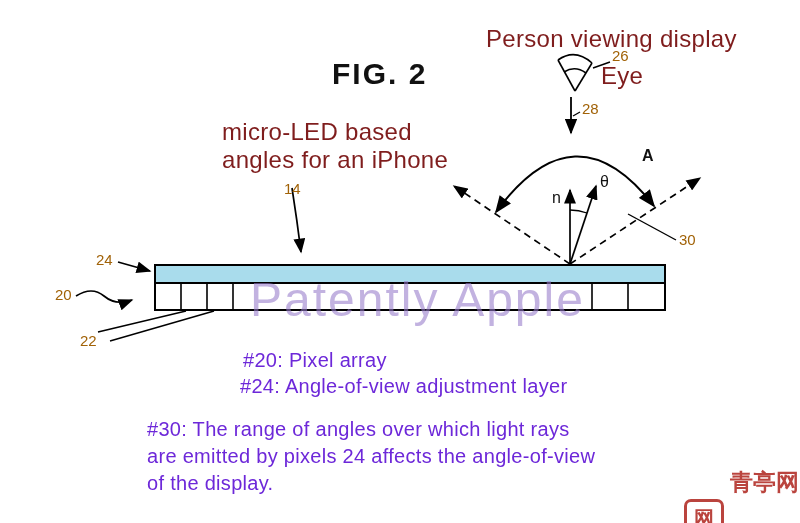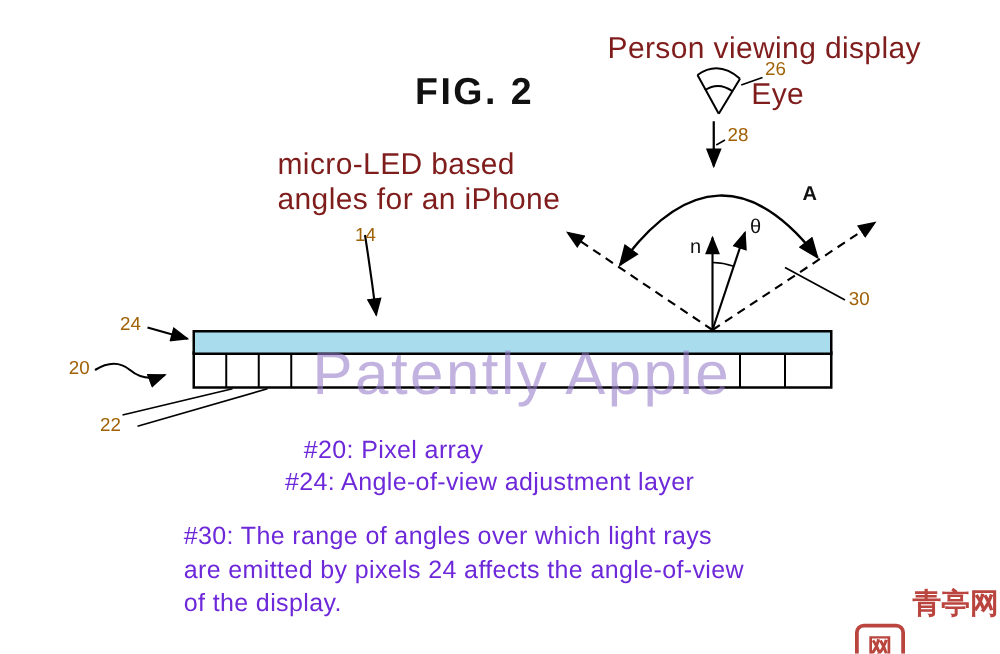--- a/index.html
+++ b/index.html
@@ -106,21 +106,21 @@
   <div class="abs refnum" style="left:80px;top:332px;">22</div>
   <div class="abs refnum" style="left:679px;top:231px;">30</div>
 
   <div class="abs sym" style="left:552px;top:189px;">n</div>
   <div class="abs sym" style="left:600px;top:173px;">θ</div>
   <div class="abs sym sym-bold" style="left:642px;top:147px;">A</div>
 
   <div class="abs watermark" style="left:250px;top:272px;">Patently Apple</div>
 
   <div class="abs legend-line" style="left:243px;top:349px;">#20: Pixel array</div>
-  <div class="abs legend-line" style="left:228px;top:375px;">#24: Angle-of-view adjustment layer</div>
+  <div class="abs legend-line" style="left:240px;top:375px;">#24: Angle-of-view adjustment layer</div>
 
   <div class="abs para" style="left:147px;top:416px;">
     <div class="legend-line">#30: The range of angles over which light rays</div>
     <div class="legend-line">are emitted by pixels 24 affects the angle-of-view</div>
     <div class="legend-line">of the display.</div>
   </div>
 
   <div class="abs badge" style="left:684px;top:471px;">
     <div class="badge-icon">网</div>
     <div class="badge-text">

